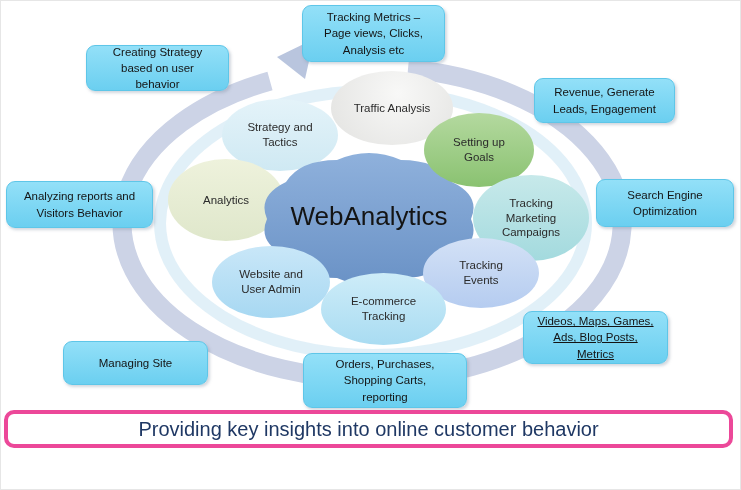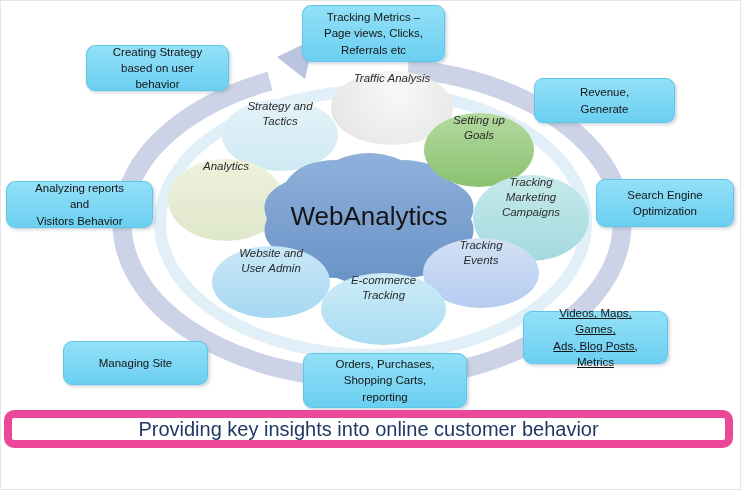--- a/index.html
+++ b/index.html
@@ -7,22 +7,22 @@
     position:relative;width:741px;height:490px;background:#ffffff;
     font-family:"Liberation Sans", sans-serif;overflow:hidden;
     border:1px solid #e6e6e6;box-sizing:border-box;
   }
   svg.layer{position:absolute;left:0;top:0;pointer-events:none;}
   
   #ring-layer{z-index:1;}
   
   .ellipse{
     position:absolute;border-radius:50%;
-    display:flex;align-items:flex-start;justify-content:center;text-align:center;
-    font-size:11.5px;line-height:1.3;color:#2b2b2b;font-style:italic;
+    display:flex;align-items:center;justify-content:center;text-align:center;
+    font-size:11.5px;line-height:1.3;color:#2b2b2b;
   }
   .back-el{z-index:2;}
   .front-el{z-index:4;}
   .el-traffic  {left:330px;top:70px;width:122px;height:74px;
                 background:radial-gradient(circle at 55% 30%,#f8f8f7,#e2e2e0);}
   .el-strategy {left:221px;top:98px;width:116px;height:72px;
                 background:linear-gradient(180deg,#e4f3f9,#cfe9f3);}
   .el-analytics{left:167px;top:158px;width:116px;height:82px;
                 background:linear-gradient(180deg,#eef2dc,#dfe7cb);}
   .el-goals    {left:423px;top:112px;width:110px;height:74px;
@@ -43,34 +43,34 @@
     font-size:26px;line-height:1.3;color:#141414;text-align:center;
   }
   
   .callout{
     position:absolute;z-index:5;border-radius:9px;
     background:linear-gradient(180deg,#93e0f8,#6bcff0);
     border:1px solid #5ec6e8;
     box-shadow:1.5px 2px 3px rgba(125,140,160,0.35);
     display:flex;flex-direction:column;align-items:center;justify-content:center;
     text-align:center;font-size:11.5px;line-height:1.4;color:#141414;
-    box-sizing:border-box;padding:2px 20px;
+    box-sizing:border-box;padding:2px 12px;
   }
   .co-metrics  {left:301px;top:4px;  width:143px;height:57px;}
   .co-creating {left:85px; top:44px; width:143px;height:46px;}
   .co-revenue  {left:533px;top:77px; width:141px;height:45px;}
   .co-reports  {left:5px;  top:180px;width:147px;height:47px;}
   .co-seo      {left:595px;top:178px;width:138px;height:48px;}
   .co-managing {left:62px; top:293px;width:145px;height:44px;margin-top:47px;}
   .co-videos   {left:522px;top:310px;width:145px;height:53px;text-decoration:underline;}
   .co-orders   {left:302px;top:352px;width:164px;height:55px;}
   
   #banner{
     position:absolute;left:3px;top:409px;width:729px;height:38px;z-index:6;
-    border:8px solid #ec4899;border-radius:10px;background:#ffffff;
+    border:4px solid #ec4899;border-radius:10px;background:#ffffff;
     display:flex;align-items:center;justify-content:center;box-sizing:border-box;
     font-size:20px;color:#1f3864;
   }
   #copyright{
     position:absolute;left:31px;top:455px;z-index:6;
     font-size:13px;color:#2e75b6;margin-top:40px;
   }
 </style>
 </head>
 <body>
@@ -128,28 +128,29 @@
          <span>Tracking</span></div>
   </div>
   <div class="ellipse front-el el-website">
     <div><span>Website and</span><br>
          <span>User Admin</span></div>
   </div>
 
   <div class="callout co-metrics">
     <span>Tracking Metrics –</span>
     <span>Page views, Clicks,</span>
-    <span>Referrals etc</span>
+    <span>Analysis etc</span>
   </div>
   <div class="callout co-creating">
     <span>Creating Strategy</span>
     <span>based on user behavior</span>
   </div>
   <div class="callout co-revenue">
     <span>Revenue, Generate</span>
+    <span>Leads,  Engagement</span>
   </div>
   <div class="callout co-reports">
     <span>Analyzing reports and</span>
     <span>Visitors Behavior</span>
   </div>
   <div class="callout co-seo">
     <span>Search Engine</span>
     <span>Optimization</span>
   </div>
   <div class="callout co-managing">

